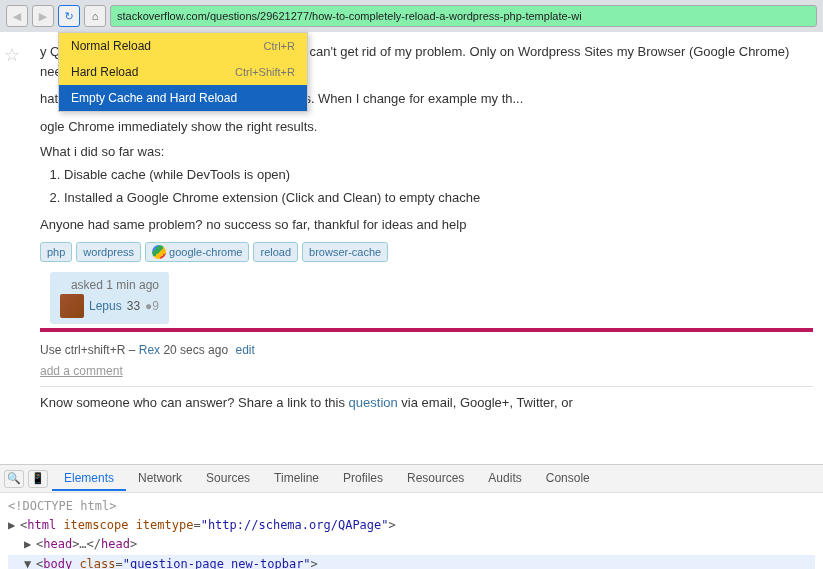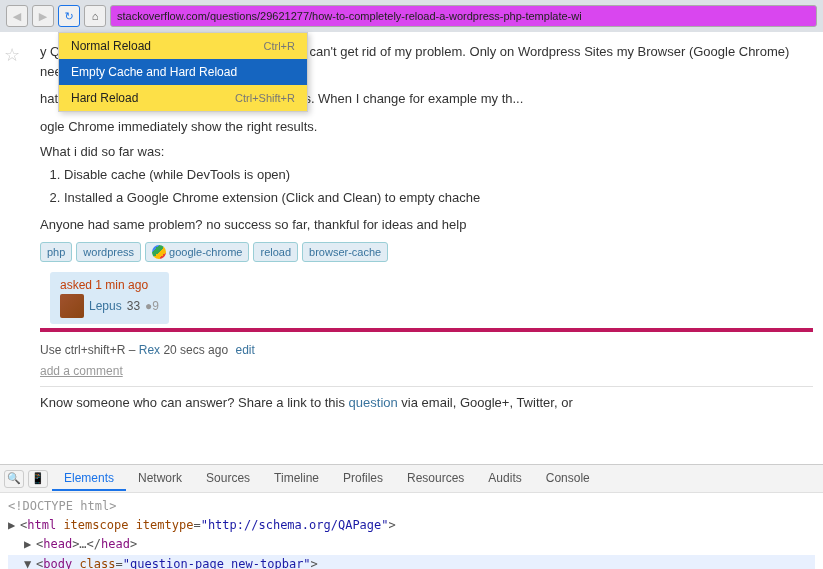--- a/index.html
+++ b/index.html
@@ -28,21 +28,21 @@
     .nav-btn.disabled { color: #bbb; }
     .nav-btn.loading {
       border-color: #1a73e8;
       color: #1a73e8;
     }
     .address-bar {
       flex: 1;
       height: 22px;
       border: 1px solid #aaa;
       border-radius: 3px;
-      background: #d946ef;
+      background: #86efac;
       padding: 0 6px;
       font-size: 11px;
       color: #222;
       display: flex;
       align-items: center;
     }
     .address-bar span { overflow: hidden; white-space: nowrap; text-overflow: ellipsis; }
 
     
     .dropdown-menu {
@@ -167,21 +167,21 @@
     }
     .edit-info a { color: #39739d; text-decoration: none; }
 
     .asked-box {
       background: #d9eaf7;
       border-radius: 3px;
       padding: 6px 10px;
       font-size: 12px;
       margin-left: 10px;
     }
-    .asked-box .asked-label { color: #c2410c; }
+    .asked-box .asked-label { color: #737373; text-align: right; }
     .asked-box .user-link { color: #39739d; text-decoration: none; }
     .asked-box .user-info {
       display: flex;
       align-items: center;
       gap: 5px;
       margin-top: 2px;
     }
     .avatar {
       width: 24px; height: 24px;
       background: #8B4513;
@@ -322,27 +322,27 @@
   <div class="address-bar">
     <span>stackoverflow.com/questions/29621277/how-to-completely-reload-a-wordpress-php-template-wi</span>
   </div>
 </div>
 
 <div class="dropdown-menu">
   <div class="menu-item">
     <span>Normal Reload</span>
     <span class="shortcut">Ctrl+R</span>
   </div>
+  <div class="menu-item">
+    <span>Hard Reload</span>
+    <span class="shortcut">Ctrl+Shift+R</span>
+  </div>
   <div class="menu-item selected">
     <span>Empty Cache and Hard Reload</span>
     <span class="shortcut"></span>
-  </div>
-  <div class="menu-item">
-    <span>Hard Reload</span>
-    <span class="shortcut">Ctrl+Shift+R</span>
   </div>
 </div>
 
 <div class="page-content">
   <div class="star-area">☆</div>
 
   <div style="margin-left: 20px;">
     <div class="question-text">
       y Question was asked a few times before but I can't get rid of my problem. Only on Wordpress Sites my Browser (Google Chrome) needs a couple of reloads un
     </div>

